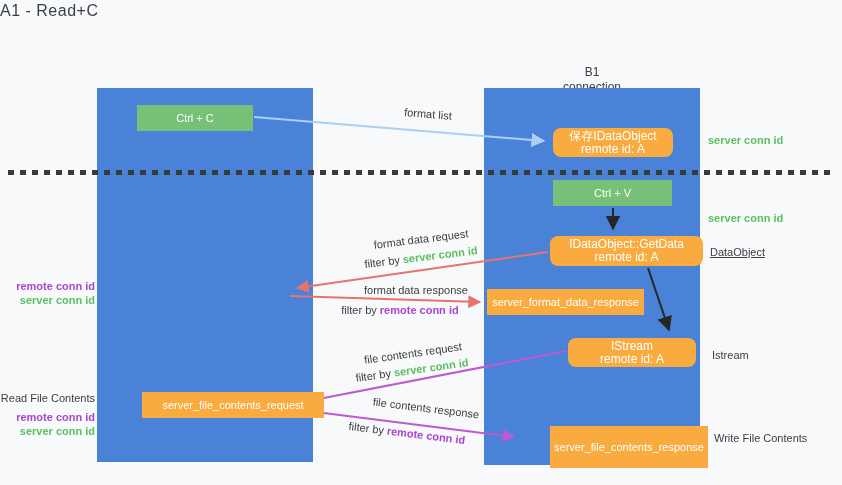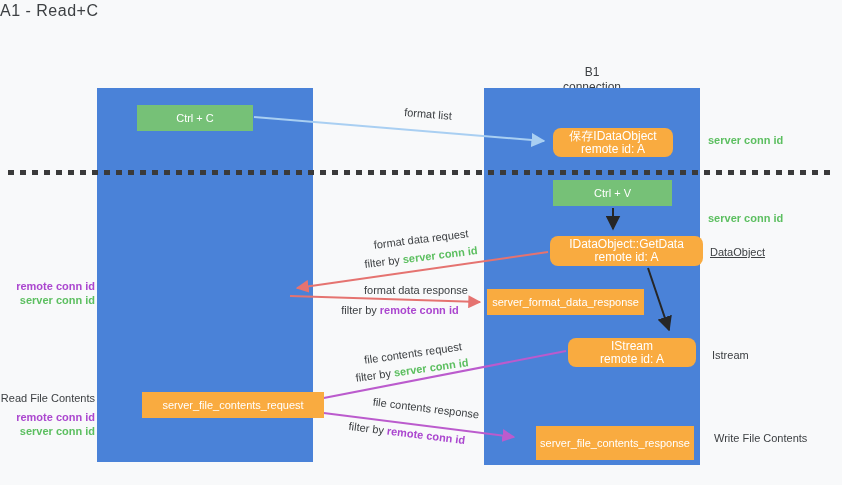--- a/index.html
+++ b/index.html
@@ -108,21 +108,21 @@
 
   <div class="abs node orange two-line" style="left:568px; top:338px; width:128px; height:29px;">
     <span>IStream</span>
     <span>remote id: A</span>
   </div>
 
   <div class="abs node orange" style="left:128px; top:392px; width:182px; height:26px;margin-left:14px;">
     <span>server_file_contents_request</span>
   </div>
 
-  <div class="abs node orange" style="left:536px; top:426px; width:158px; height:34px;">
+  <div class="abs node orange" style="left:550px; top:426px; width:158px; height:42px;">
     <span>server_file_contents_response</span>
   </div>
 
   <div class="abs arrow-lbl dark-t" style="left:368px; top:108px; width:120px; transform:rotate(4.5deg);">format list</div>
 
   <div class="abs arrow-lbl dark-t" style="left:366px; top:233px; width:110px; transform:rotate(-7deg);">format data request</div>
   <div class="abs arrow-lbl" style="left:360px; top:251px; width:122px; transform:rotate(-7deg);">
     <span class="dark-t">filter by </span><span class="green-t">server conn id</span>
   </div>
 

